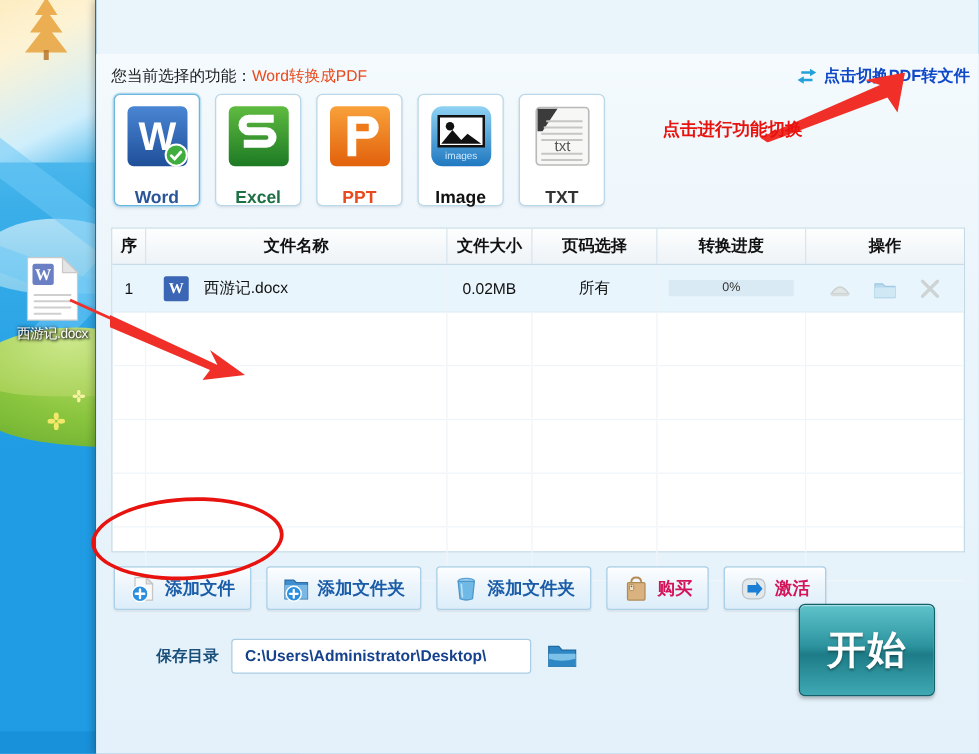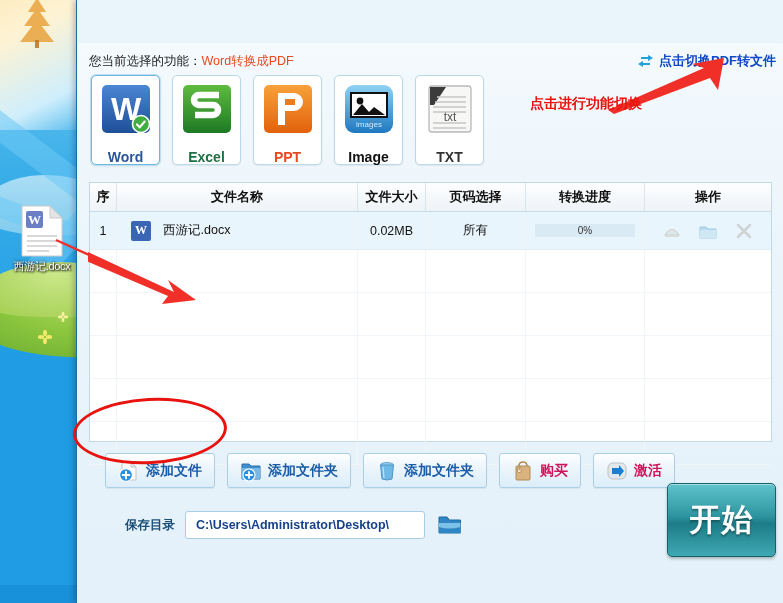--- a/index.html
+++ b/index.html
@@ -88,39 +88,39 @@
   .wicon{width:20px;height:20px;background:#3a66b5;border-radius:2px;color:#fff;
     font-size:12px;font-weight:bold;display:flex;align-items:center;justify-content:center;
     font-family:"Liberation Serif",serif;}
   .pbar{width:100px;height:13px;background:#d9eaf4;border-radius:1px;position:relative;}
   .pbar span{position:absolute;inset:0;display:flex;align-items:center;justify-content:center;
     font-size:10px;color:#333;}
   .ops{display:flex;align-items:center;gap:16px;justify-content:center;width:100%;}
   .opi{width:20px;height:20px;cursor:pointer;opacity:.55;}
 
   
-  #actions{position:absolute;left:28px;top:410px;display:flex;gap:12px;align-items:center;}
+  #actions{position:absolute;left:14px;top:410px;display:flex;gap:12px;align-items:center;}
   .abtn{height:35px;background:linear-gradient(180deg,#fdfeff 0%,#eaf4fb 50%,#dceefa 100%);
     border:1px solid #aacfe6;border-radius:3px;display:flex;align-items:center;gap:6px;
     padding:0 12px;box-sizing:border-box;cursor:pointer;box-shadow:0 1px 1px rgba(0,0,0,.06);}
   .abtn .txt{font-size:14px;font-weight:bold;color:#1a5ca8;font-family:"Liberation Serif",serif;}
   .abtn .txt.red{color:#d4145a;}
   .abtn .ic{width:22px;height:22px;position:relative;flex:0 0 22px;}
 
   
   #savebar{position:absolute;left:48px;top:468px;display:flex;align-items:center;gap:10px;}
   #savebar .lab{font-size:12.5px;color:#1a4f7a;font-weight:bold;}
   #path-input{width:240px;height:28px;border:1px solid #a9cde3;border-radius:3px;background:#fff;
     display:flex;align-items:center;padding:0 10px;box-sizing:border-box;
     font-size:12.5px;font-weight:bold;color:#16418c;cursor:text;overflow:hidden;white-space:nowrap;}
   #browse-btn{width:30px;height:26px;cursor:pointer;}
   #start-btn{position:absolute;left:562px;top:440px;width:107px;height:72px;border-radius:5px;
     background:linear-gradient(180deg,#5fc3cb 0%,#2d949f 45%,#1d7c87 55%,#3fa9b3 100%);
     border:1px solid #14616b;box-shadow:inset 0 1px 0 rgba(255,255,255,.45),0 2px 3px rgba(0,0,0,.25);
-    display:flex;align-items:center;justify-content:center;cursor:pointer;margin-left:28px;}
+    display:flex;align-items:center;justify-content:center;cursor:pointer;}
   #start-btn .t{font-size:31px;font-weight:bold;color:#fff;font-family:"Liberation Serif",serif;
     text-shadow:0 2px 2px rgba(0,0,0,.35);letter-spacing:1px;}
 
   
   .anno{position:absolute;pointer-events:none;}
   #anno-text{position:absolute;left:530px;top:95px;font-size:14px;font-weight:bold;color:#e8130f;
     white-space:nowrap;pointer-events:none;}
   #anno-circle{position:absolute;left:73px;top:398px;width:148px;height:60px;
     border:3px solid #e8130f;border-radius:50%;pointer-events:none;transform:rotate(-3deg);}
 </style>

